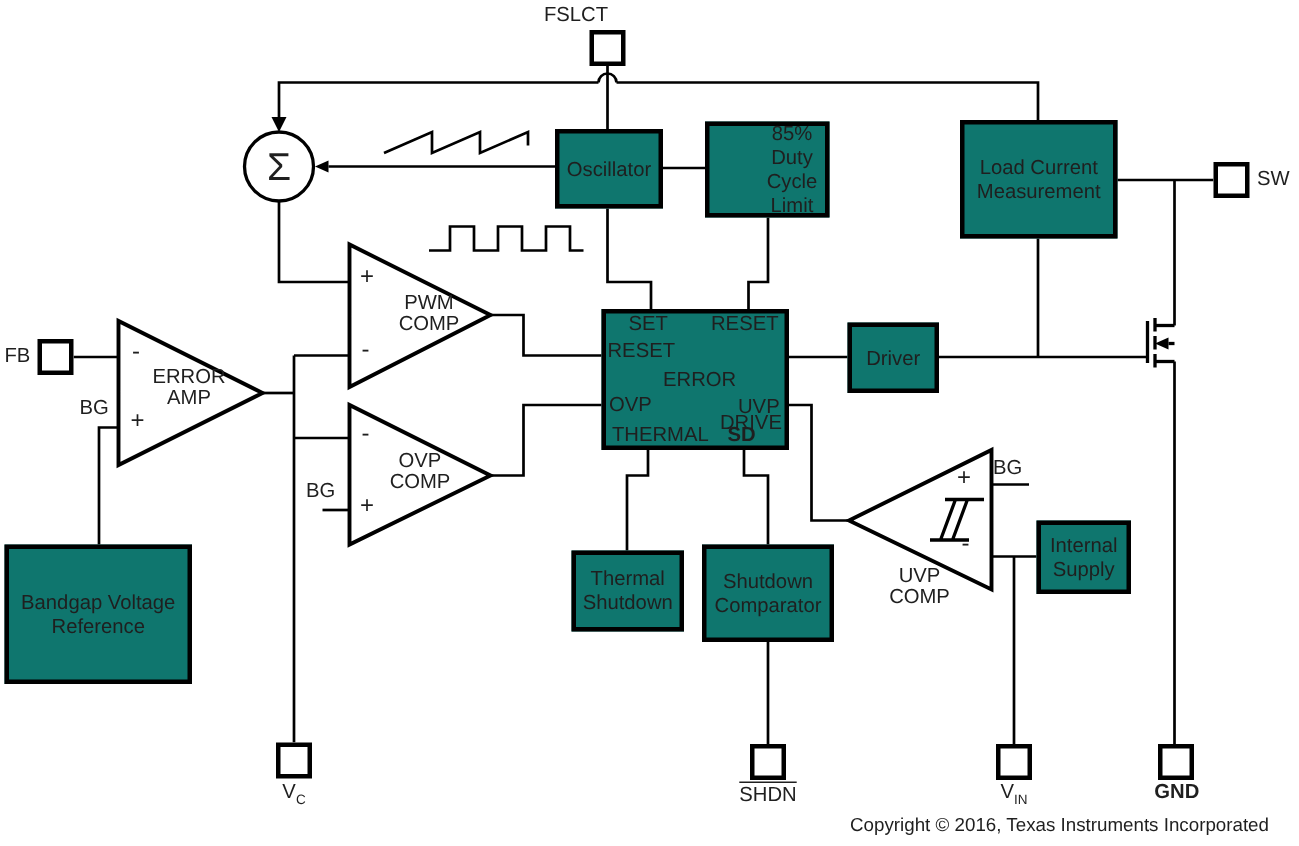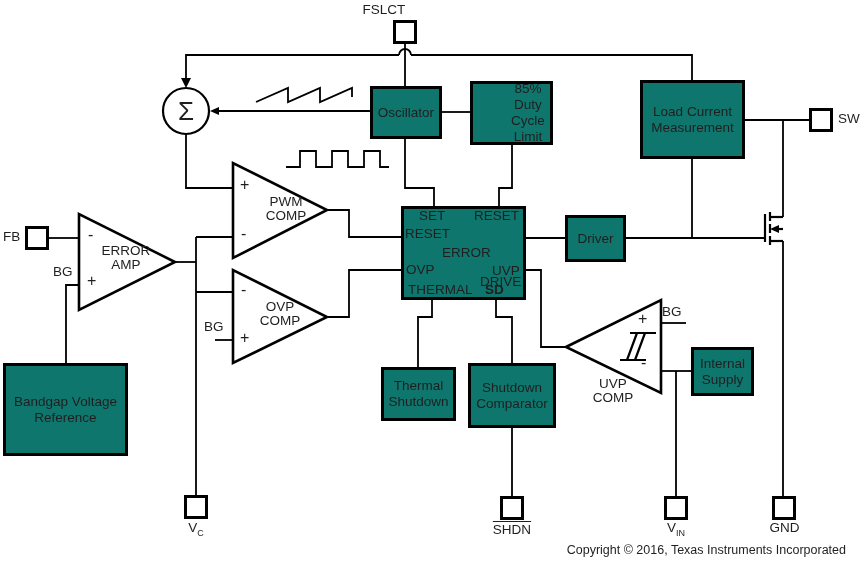--- a/index.html
+++ b/index.html
@@ -144,21 +144,21 @@
   <div class="pin" style="left:500px;top:496px;"></div>
   <div class="pin" style="left:664px;top:496px;"></div>
   <div class="pin" style="left:772px;top:496px;"></div>
 
   <div class="lbl center" style="left:356px;top:3px;width:56px;">FSLCT</div>
   <div class="lbl" style="left:3px;top:230px;">FB</div>
   <div class="lbl" style="left:838px;top:112px;">SW</div>
   <div class="lbl center" style="left:184px;top:521px;width:24px;"><span>V</span><sub>C</sub></div>
   <div class="lbl center" style="left:490px;top:523px;width:44px;"><span class="overline">SHDN</span></div>
   <div class="lbl center" style="left:661px;top:521px;width:30px;"><span>V</span><sub>IN</sub></div>
-  <div class="lbl center" style="left:769px;top:521px;width:31px;">GND</div>
+  <div class="lbl center" style="left:769px;top:521px;width:31px;font-weight:bold;">GND</div>
 
   <div class="sigma">Σ</div>
 
   <div class="lbl center" style="left:88px;top:244px;width:76px;">
     <div>ERROR</div>
     <div>AMP</div>
   </div>
   <div class="lbl center" style="left:252px;top:195px;width:68px;">
     <div>PWM</div>
     <div>COMP</div>

